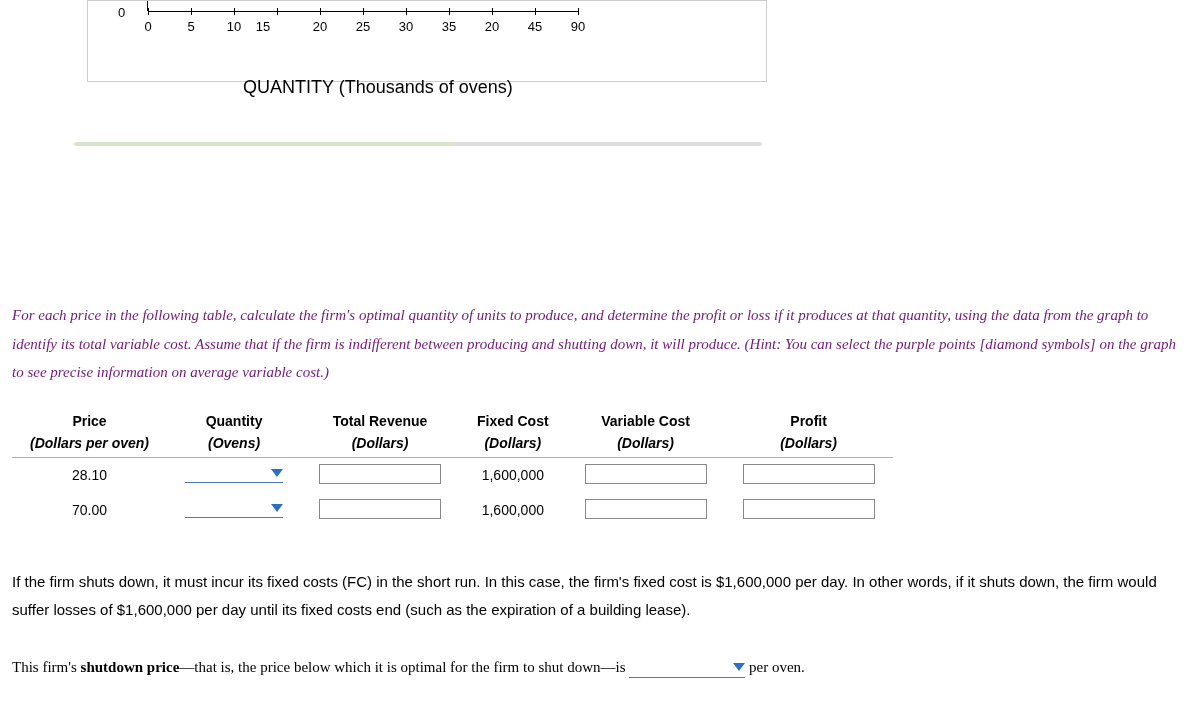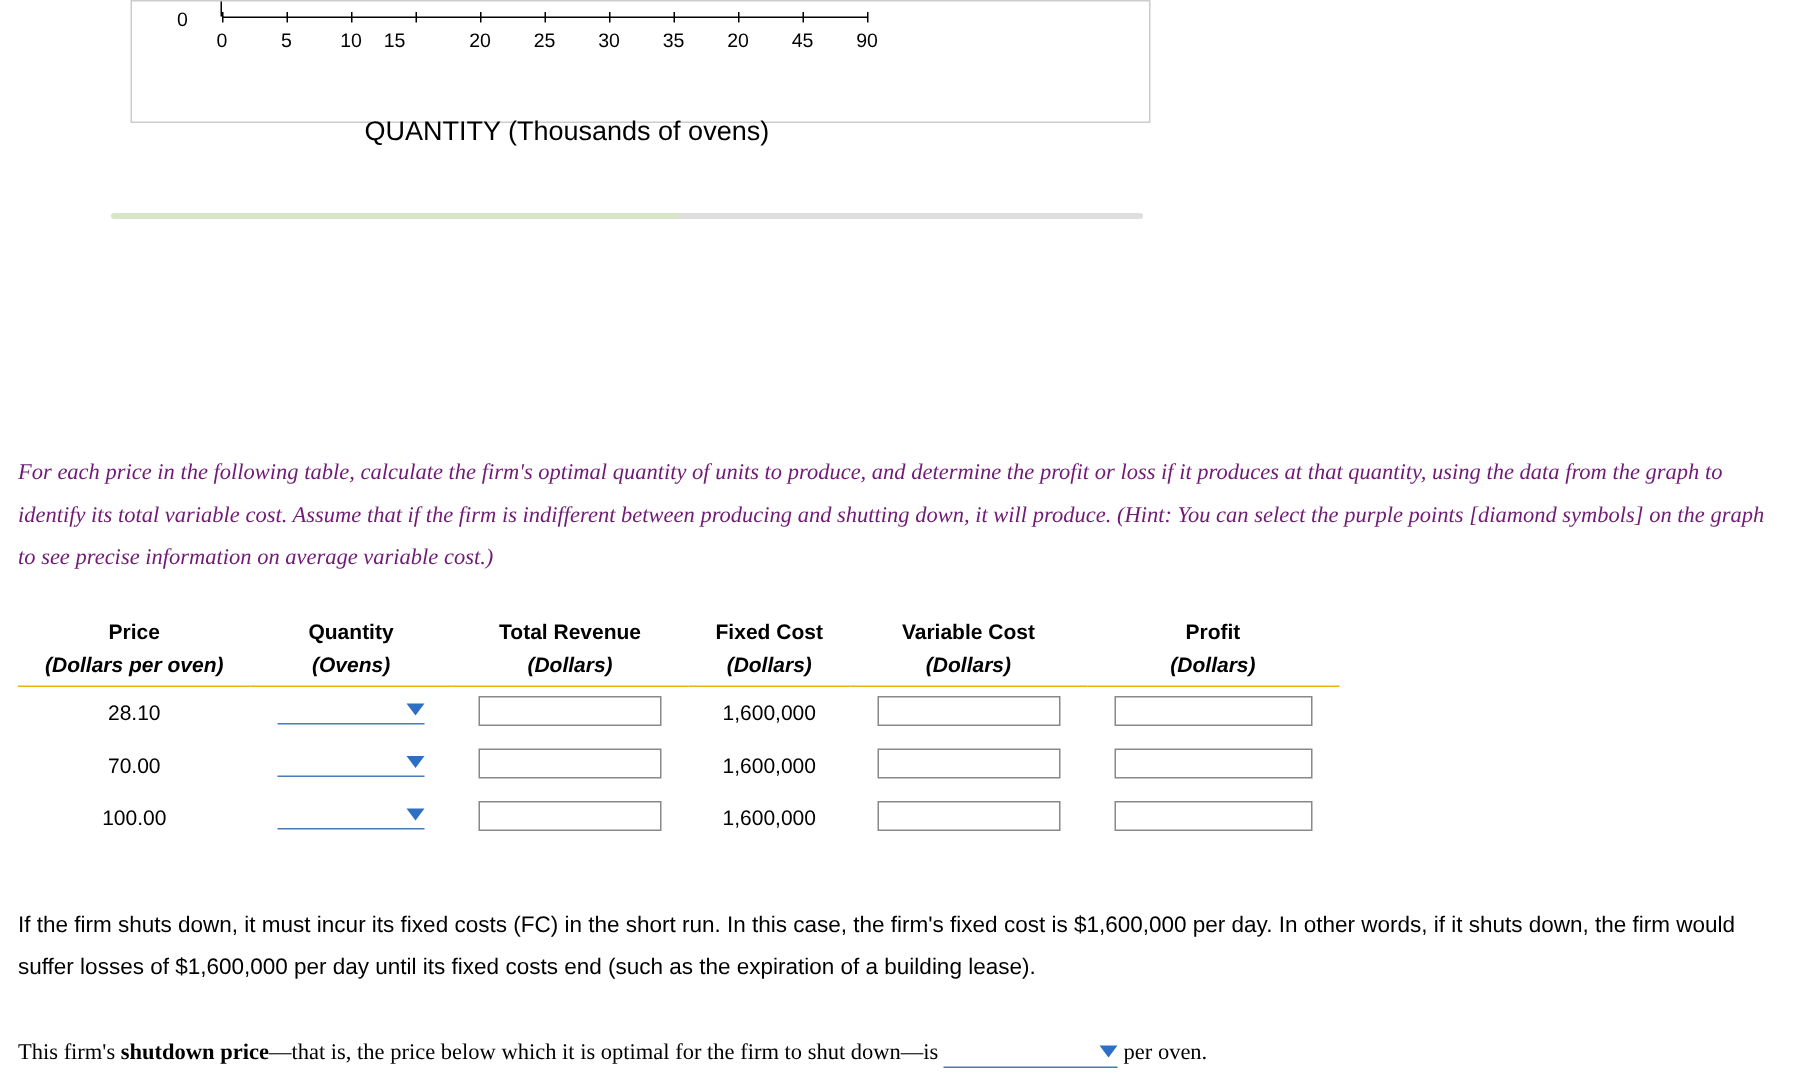--- a/index.html
+++ b/index.html
@@ -222,28 +222,20 @@
     <td><span class="textbox profit-box"></span></td>
   </tr>
   <tr>
     <td>70.00</td>
     <td><span class="dropdown"><span class="caret"></span></span></td>
     <td><span class="textbox"></span></td>
     <td>1,600,000</td>
     <td><span class="textbox"></span></td>
     <td><span class="textbox profit-box"></span></td>
   </tr>
-  <tr>
-    <td>100.00</td>
-    <td><span class="dropdown"><span class="caret"></span></span></td>
-    <td><span class="textbox"></span></td>
-    <td>1,600,000</td>
-    <td><span class="textbox"></span></td>
-    <td><span class="textbox profit-box"></span></td>
-  </tr>
 </tbody>
   </table>
 
 <div class="below-text">If the firm shuts down, it must incur its fixed costs (FC) in the short run. In this case, the firm's fixed cost is $1,600,000 per day. In other words, if it shuts down, the firm would suffer losses of $1,600,000 per day until its fixed costs end (such as the expiration of a building lease).</div>
 
 <div class="shutdown-line">
   <span>This firm's </span><b>shutdown price</b><span>—that is, the price below which it is optimal for the firm to shut down—is </span><span class="inline-dd"><span class="caret"></span></span><span> per oven.</span>
 </div>
 
 </body></html>

